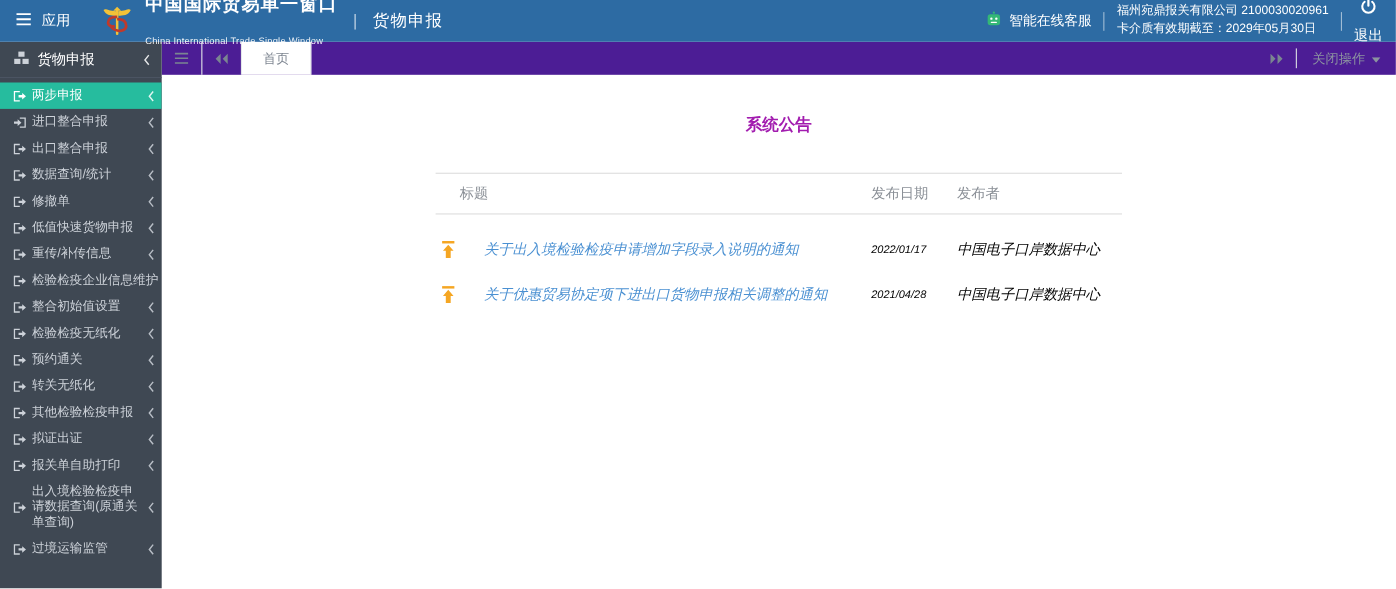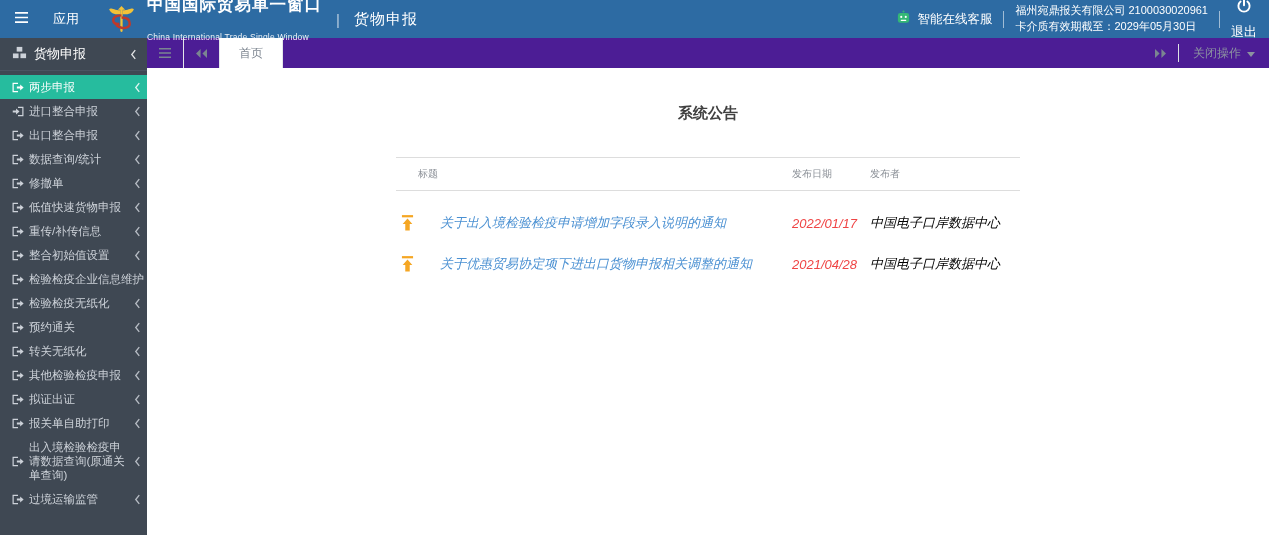--- a/index.html
+++ b/index.html
@@ -16,21 +16,21 @@
     background:#fff;font-family:"Liberation Sans","DejaVu Sans",sans-serif;
   }
   
   .topbar{
     position:absolute;top:0;left:0;right:0;height:38px;z-index:5;
     background:var(--header-blue);color:#fff;
     display:flex;align-items:center;justify-content:space-between;
     padding:0 12px 0 14px;
   }
   .tb-left{display:flex;align-items:center;height:100%;}
-  .apps-btn{display:flex;align-items:center;gap:24px;font-size:13px;cursor:pointer;margin-right:26px;}
+  .apps-btn{display:flex;align-items:center;gap:9px;font-size:13px;cursor:pointer;margin-right:26px;}
   .brand{display:flex;align-items:center;}
   .brand-logo{margin-right:9px;display:flex;align-items:center;}
   .brand-text{display:flex;flex-direction:column;line-height:1.1;}
   .brand-cn{font-size:16.5px;font-weight:bold;letter-spacing:1px;}
   .brand-en{font-size:8.5px;opacity:.92;margin-top:20px;letter-spacing:.2px;}
   .tb-pipe{color:rgba(255,255,255,.65);font-size:15px;margin:0 14px;}
   .module-title{font-size:15px;letter-spacing:1px;}
   .tb-right{display:flex;align-items:center;height:100%;justify-content:space-between;}
   .svc-btn{display:flex;align-items:center;gap:6px;font-size:12.5px;cursor:pointer;}
   .vdiv{width:1px;height:17px;background:rgba(255,255,255,.55);margin:0 11px;}
@@ -71,35 +71,35 @@
     height:30px;display:flex;align-items:center;padding:0 19px;
     background:#fff;font-size:12px;cursor:pointer;border-right:1px solid #e4e7ea;
   }
   .tabbar-right{margin-left:auto;display:flex;align-items:center;height:30px;}
   .close-ops{
     display:flex;align-items:center;gap:6px;font-size:12px;cursor:pointer;
     border-left:1px solid #dde0e4;height:18px;padding:0 14px 0 14px;color:#8c93a0;
   }
   
   .main{position:absolute;top:68px;left:147px;right:0;bottom:0;background:#fff;overflow:hidden;}
-  .page-title{margin-top:36px;text-align:center;font-size:15px;font-weight:bold;color:#404040;}
+  .page-title{margin-top:36px;text-align:center;font-size:15px;font-weight:bold;color:#a21caf;}
   .ann-wrap{width:624px;margin:34px auto 0;}
   .ann-header{
     display:flex;align-items:center;
     border-top:1px solid #ddd;border-bottom:1px solid #ddd;
-    padding:9px 0;color:#8a8f96;font-size:10px;
+    padding:9px 0;color:#8a8f96;font-size:13px;
   }
   .h-title{flex:1;padding-left:22px;}
   .h-date{width:64px;}
   .h-gap{width:14px;}
   .h-pub{width:150px;}
   .ann-row{display:flex;align-items:center;margin-top:23px;font-style:italic;}
   .c-icon{width:44px;display:flex;align-items:center;padding-left:5px;}
   .c-title{flex:1;font-size:13px;color:var(--link-blue);text-decoration:none;cursor:pointer;}
-  .c-date{width:64px;font-size:13px;color:#ef4444;white-space:nowrap;}
+  .c-date{width:64px;font-size:10px;color:#000000;white-space:nowrap;}
   .c-gap{width:14px;}
   .c-pub{width:150px;font-size:13px;color:#000000;white-space:nowrap;}
 </style>
 </head>
 <body>
 
 <div class="topbar">
   <div class="tb-left">
     <div class="apps-btn">
       <span>
@@ -274,35 +274,35 @@
           </svg>
         </span>
       </div>
       <div class="side-item">
         <span class="mi">
           <svg width="12" height="11" viewBox="0 0 16 14">
             <path d="M8 1.5H1.5v11H8" fill="none" stroke="currentColor" stroke-width="1.6"></path>
             <path d="M6.5 5.6h4.4V3l4.6 4-4.6 4V8.4H6.5z" fill="currentColor"></path>
           </svg>
         </span>
+        <span class="milabel">检验检疫企业信息维护</span>
+      </div>
+      <div class="side-item">
+        <span class="mi">
+          <svg width="12" height="11" viewBox="0 0 16 14">
+            <path d="M8 1.5H1.5v11H8" fill="none" stroke="currentColor" stroke-width="1.6"></path>
+            <path d="M6.5 5.6h4.4V3l4.6 4-4.6 4V8.4H6.5z" fill="currentColor"></path>
+          </svg>
+        </span>
         <span class="milabel">整合初始值设置</span>
         <span class="chev">
           <svg width="7" height="11" viewBox="0 0 8 12">
             <path d="M6 1L2 6l4 5" stroke="currentColor" stroke-width="1.5" fill="none"></path>
           </svg>
         </span>
-      </div>
-      <div class="side-item">
-        <span class="mi">
-          <svg width="12" height="11" viewBox="0 0 16 14">
-            <path d="M8 1.5H1.5v11H8" fill="none" stroke="currentColor" stroke-width="1.6"></path>
-            <path d="M6.5 5.6h4.4V3l4.6 4-4.6 4V8.4H6.5z" fill="currentColor"></path>
-          </svg>
-        </span>
-        <span class="milabel">检验检疫企业信息维护</span>
       </div>
       <div class="side-item">
         <span class="mi">
           <svg width="12" height="11" viewBox="0 0 16 14">
             <path d="M8 1.5H1.5v11H8" fill="none" stroke="currentColor" stroke-width="1.6"></path>
             <path d="M6.5 5.6h4.4V3l4.6 4-4.6 4V8.4H6.5z" fill="currentColor"></path>
           </svg>
         </span>
         <span class="milabel">检验检疫无纸化</span>
         <span class="chev">

